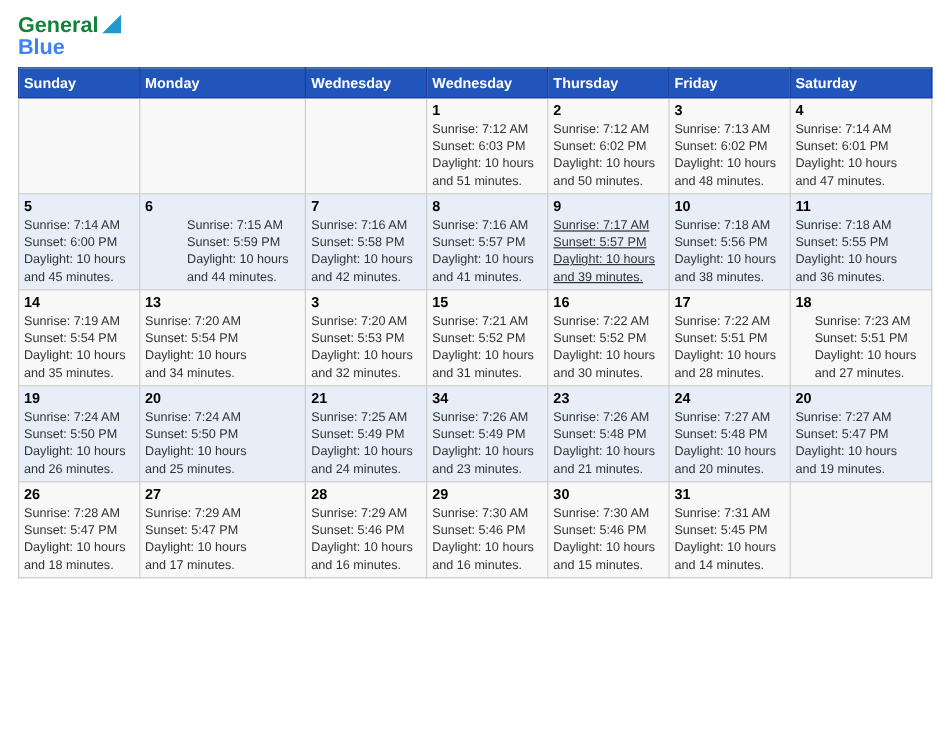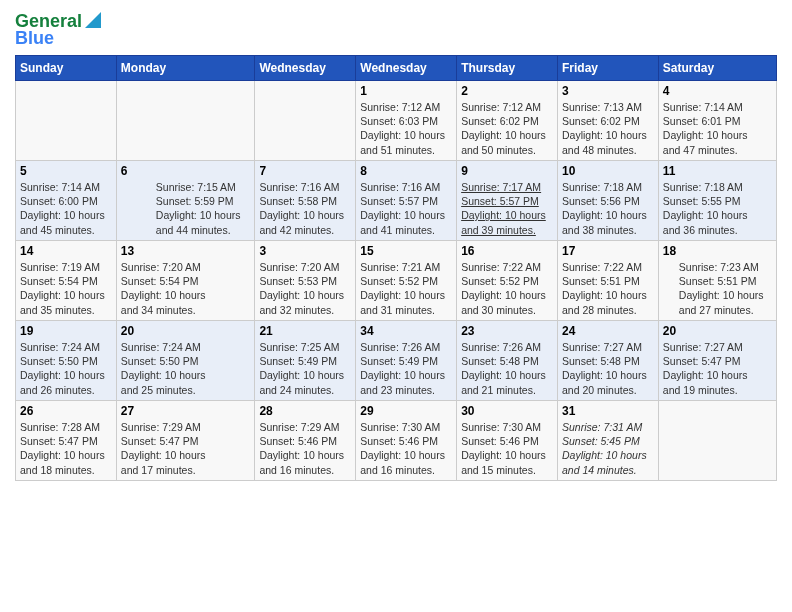--- a/index.html
+++ b/index.html
@@ -330,21 +330,21 @@
         </td>
         <td>
           <span class="day-num">30</span>
           <div class="day-detail" style="white-space: pre-line;">Sunrise: 7:30 AM
 Sunset: 5:46 PM
 Daylight: 10 hours
 and 15 minutes.</div>
         </td>
         <td>
           <span class="day-num">31</span>
-          <div class="day-detail" style="white-space: pre-line; font-style: italic;">Sunrise: 7:31 AM
+          <div class="day-detail" style="white-space: pre-line;">Sunrise: 7:31 AM
 Sunset: 5:45 PM
 Daylight: 10 hours
 and 14 minutes.</div>
         </td>
         <td class="empty-cell"></td>
       </tr>
     </tbody>
 </table>
 
 </body></html>

